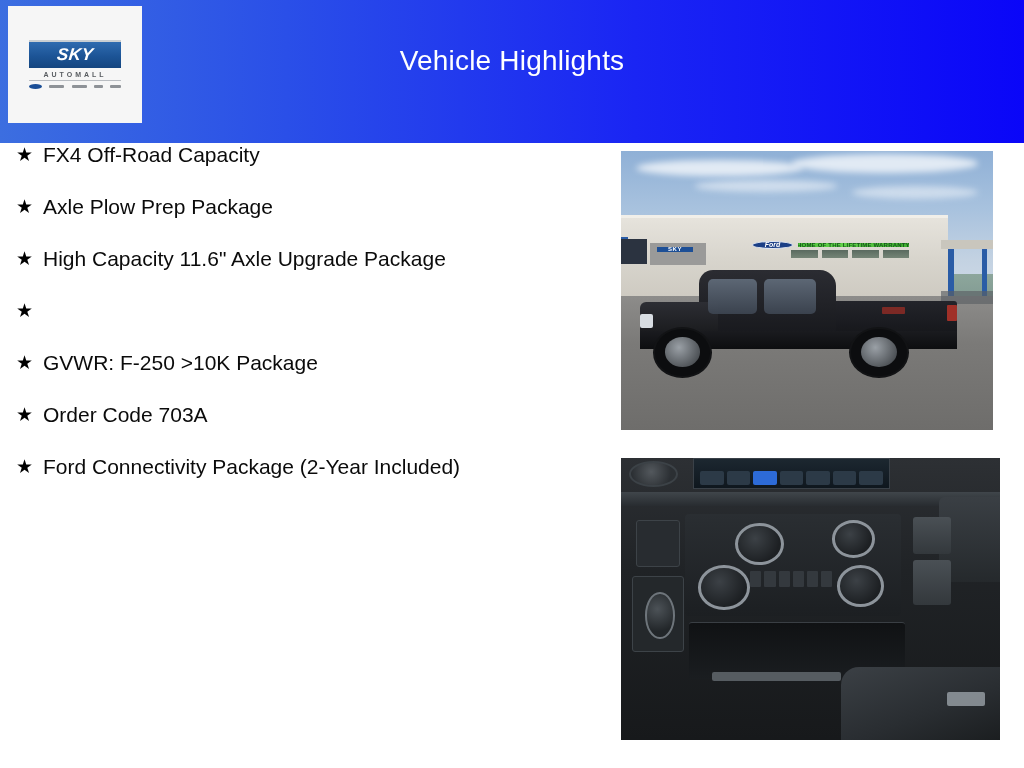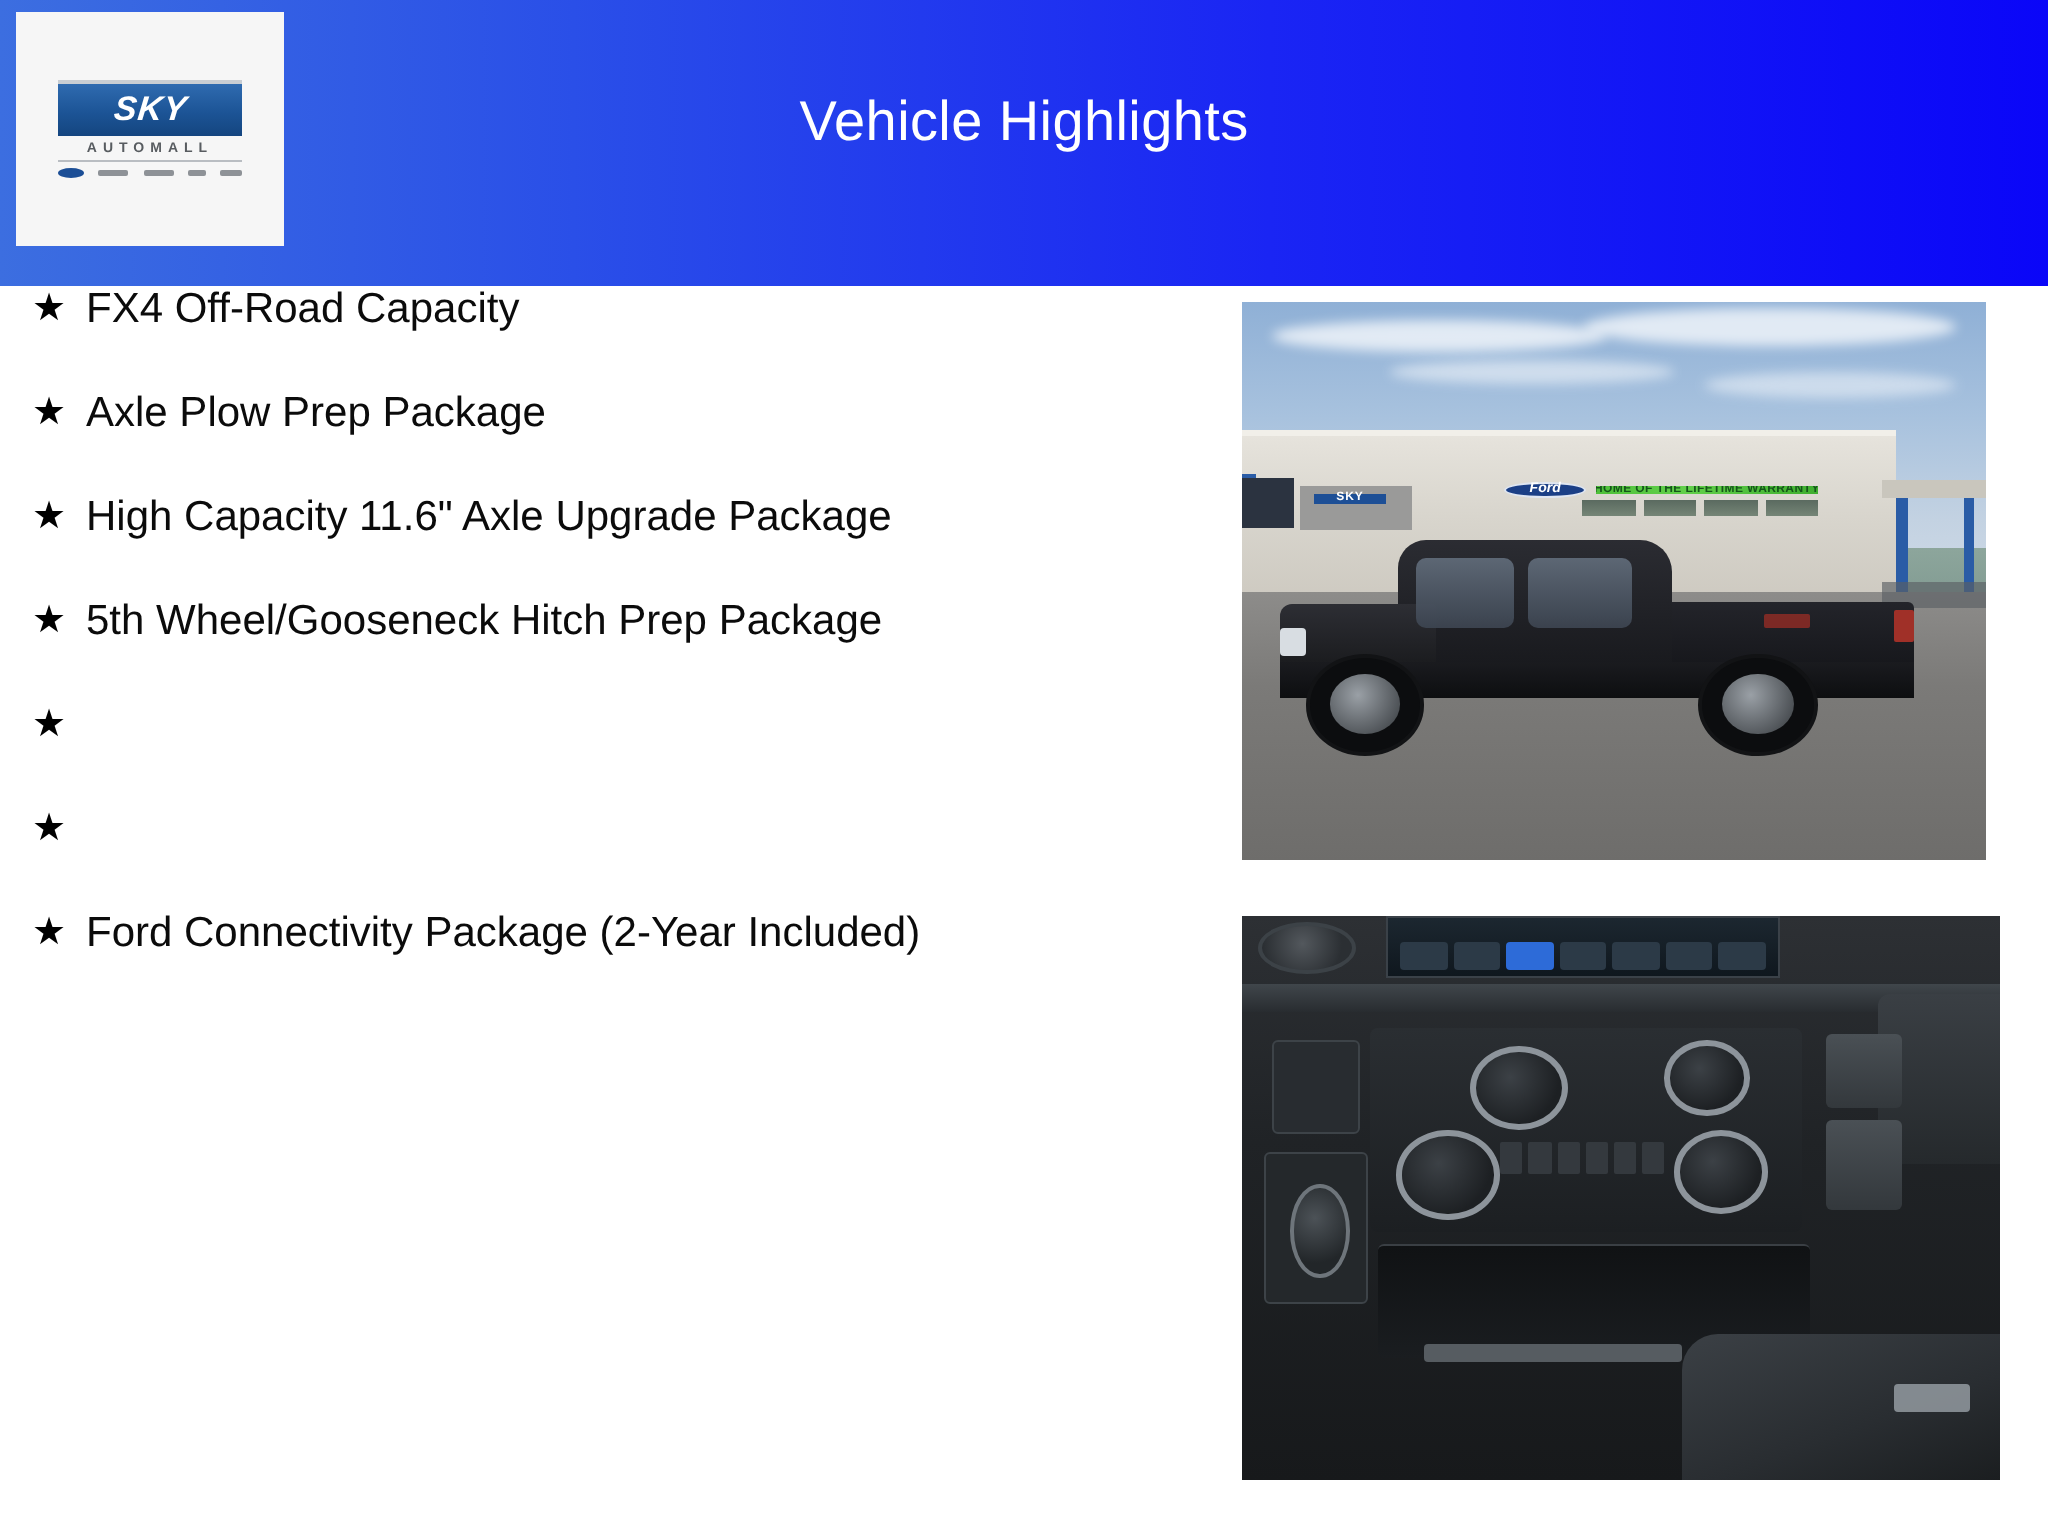--- a/index.html
+++ b/index.html
@@ -445,29 +445,30 @@
     <span class="hl-text">Axle Plow Prep Package</span>
   </div>
 
   <div class="hl-item">
     <span class="hl-star">★</span>
     <span class="hl-text">High Capacity 11.6" Axle Upgrade Package</span>
   </div>
 
   <div class="hl-item">
     <span class="hl-star">★</span>
-    <span class="hl-text">5th Wheel/Gooseneck Hitch Prep Package</span>
-  </div>
-
-  <div class="hl-item">
-    <span class="hl-star">★</span>
-  </div>
-
-  <div class="hl-item">
-    <span class="hl-star">★</span>
+  </div>
+
+  <div class="hl-item">
+    <span class="hl-star">★</span>
+    <span class="hl-text">GVWR: F-250 &gt;10K Package</span>
+  </div>
+
+  <div class="hl-item">
+    <span class="hl-star">★</span>
+    <span class="hl-text">Order Code 703A</span>
   </div>
 
   <div class="hl-item">
     <span class="hl-star">★</span>
     <span class="hl-text">Ford Connectivity Package (2-Year Included)</span>
   </div>
 
 </div>
 
 <div class="photo photo-exterior">

